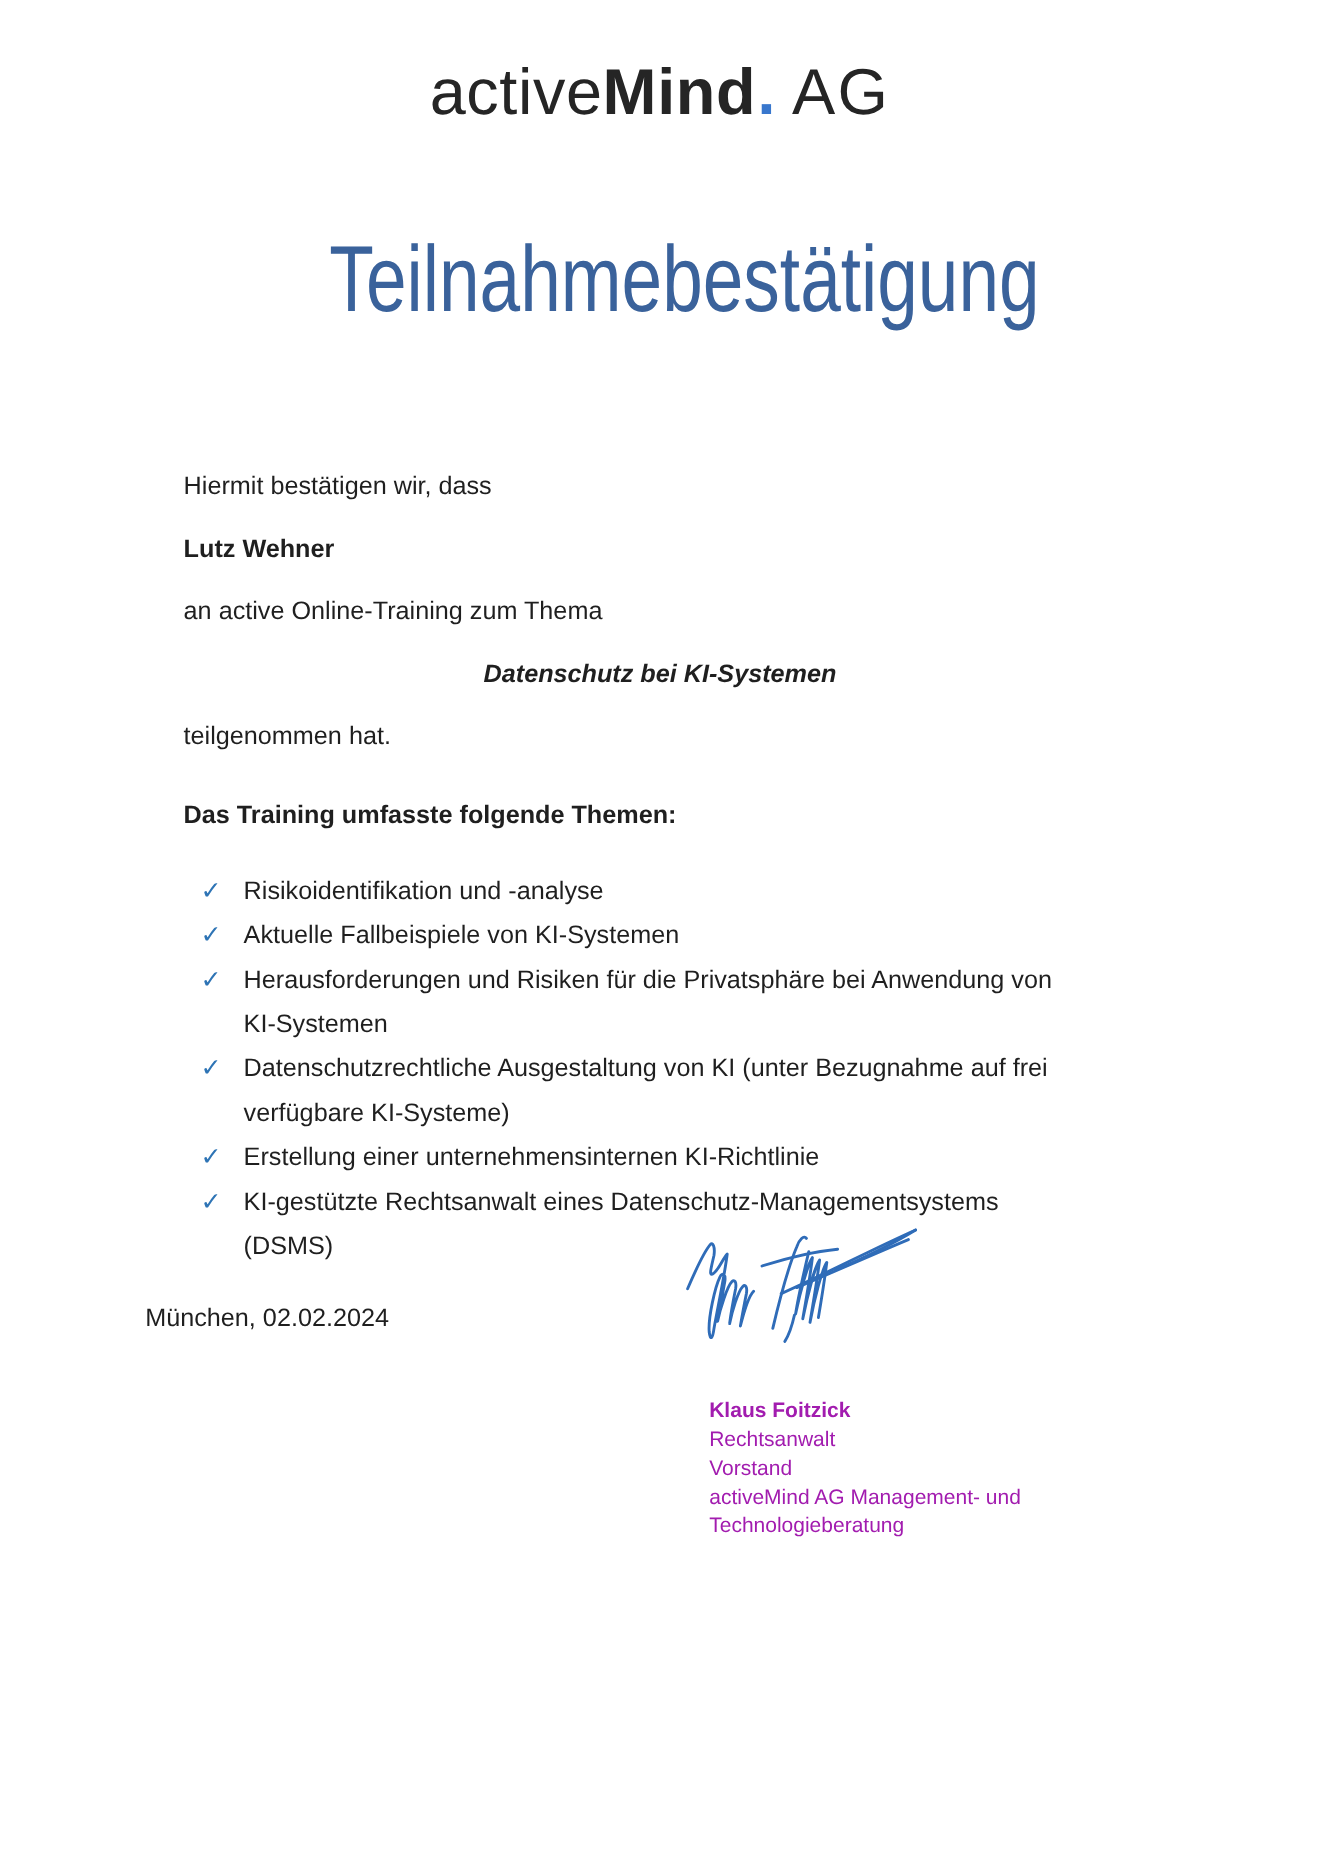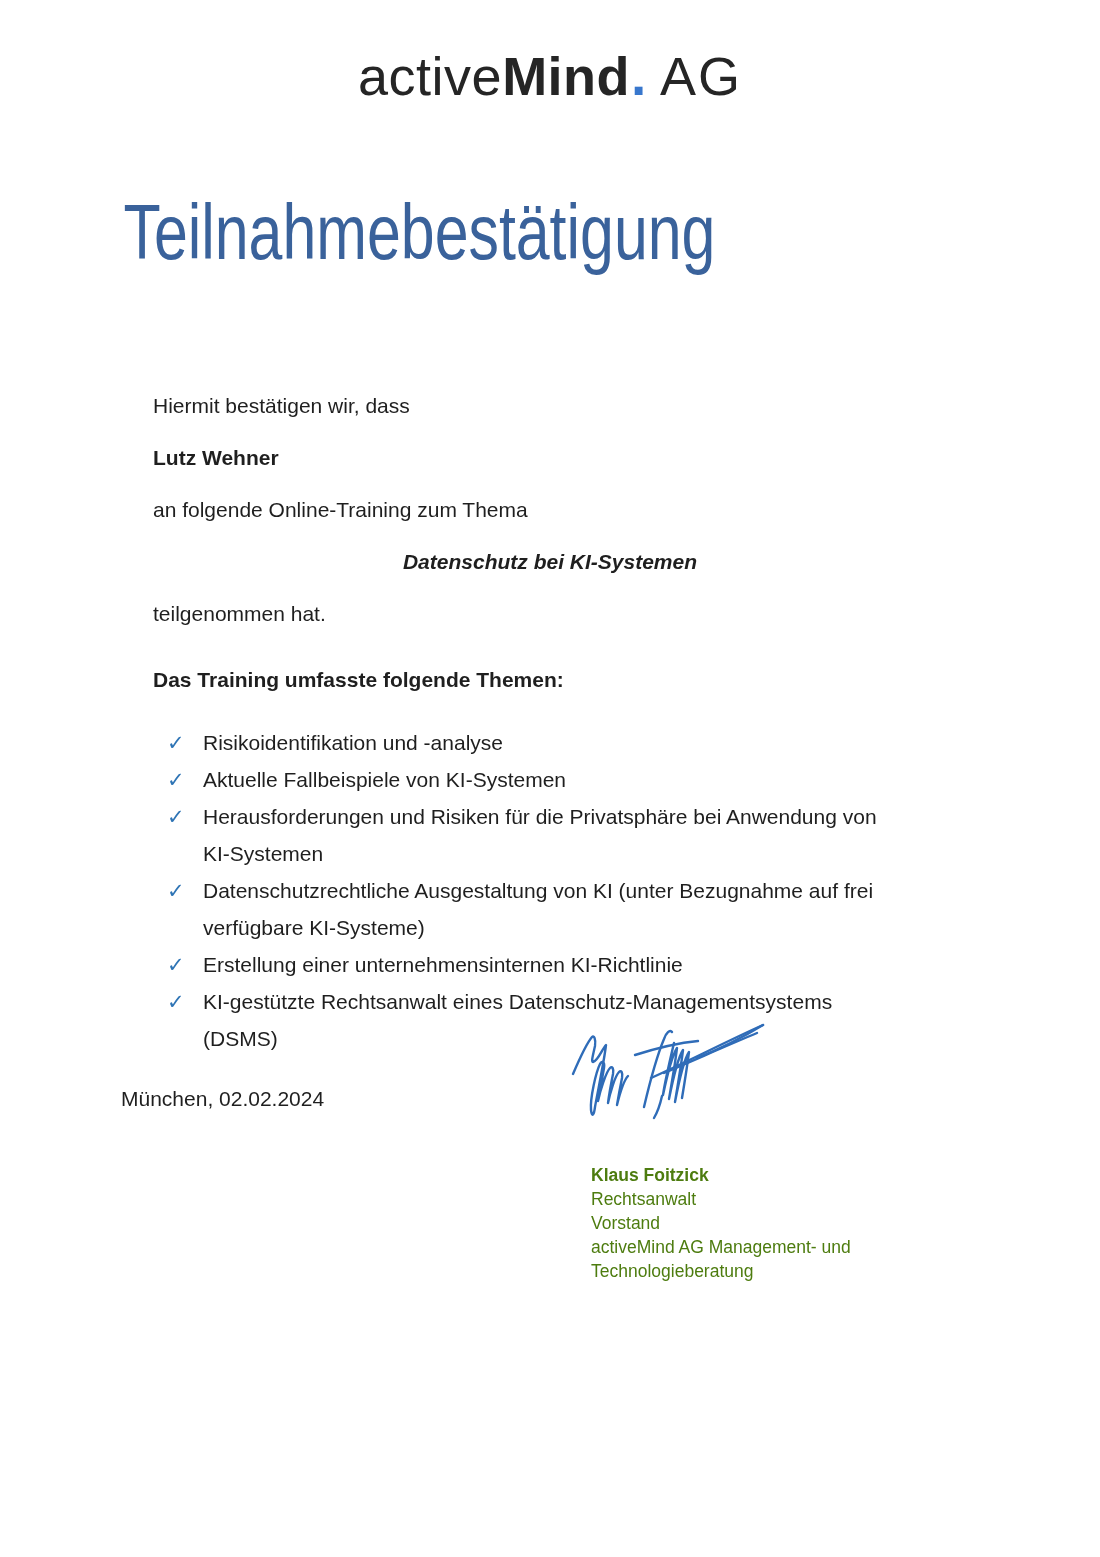--- a/index.html
+++ b/index.html
@@ -9,21 +9,21 @@
 
   
   .logo { position:absolute; top:44px; left:0; width:100%; text-align:center;
           font-size:54px; letter-spacing:0.5px; color:#252525; white-space:nowrap; }
   .logo-active { font-weight:400; }
   .logo-mind { font-weight:700; }
   .logo-dot { font-weight:700; font-size:1.02em; margin-left:1px; }
   .logo-ag { font-weight:400; margin-left:13px; letter-spacing:2px; }
 
   
-  .title { position:absolute; top:186px; left:0; width:100%; 
+  .title { position:absolute; top:186px; left:0; width:100%; text-align:center;
            font-size:78px; font-weight:400; line-height:1.2;padding-left:40px; }
   .title-inner { display:inline-block; transform:scaleX(0.78); transform-origin:center; letter-spacing:0px; }
 
   
   .body-text { position:absolute; left:137px; top:372px; width:826px; font-size:21px; line-height:36px; }
   .body-text p { margin:16px; }
   .p-name { margin-top:7px !important; font-weight:700; }
   .p-line2 { margin-top:7px !important; }
   .p-topic { margin-top:10px !important; text-align:center; font-weight:700; font-style:italic; }
   .p-line3 { margin-top:11px !important; }
@@ -32,38 +32,38 @@
   ul.topics { list-style:none; margin-top:26px; width:766px; }
   ul.topics li { position:relative; padding-left:66px; line-height:37px; }
   ul.topics .li-text { display:inline-block; max-width:700px; vertical-align:top; }
   .check { position:absolute; left:30px; top:0; font-size:21px; font-weight:400; }
 
   
   .place-date { position:absolute; left:121px; top:1081px; font-size:21px; line-height:36px; }
 
   .signature { position:absolute; left:565px; top:1010px; }
 
-  .sig-block { position:absolute; left:591px; top:1163px; font-size:17.5px; line-height:24px; color:#4d7c0f; }
+  .sig-block { position:absolute; left:591px; top:1163px; font-size:17.5px; line-height:24px; color:#a21caf; }
   .sig-name { font-weight:700; }
 </style>
 </head>
 <body>
 
 <div class="page">
 
   <header class="logo">
     <span class="logo-active">active</span><span class="logo-mind">Mind</span><span class="logo-dot" style="color: rgb(56, 119, 205);">.</span><span class="logo-ag">AG</span>
   </header>
 
   <h1 class="title" style="color: rgb(58, 98, 155);"><span class="title-inner">Teilnahmebestätigung</span></h1>
 
   <main class="body-text">
     <p>Hiermit bestätigen wir, dass</p>
     <p class="p-name">Lutz Wehner</p>
-    <p class="p-line2">an folgende Online-Training zum Thema</p>
+    <p class="p-line2">an active Online-Training zum Thema</p>
     <p class="p-topic">Datenschutz bei KI-Systemen</p>
     <p class="p-line3">teilgenommen hat.</p>
     <p class="p-heading">Das Training umfasste folgende Themen:</p>
 
     <ul class="topics">
       <li>
         <span class="check" style="color: rgb(46, 116, 181);">✓</span>
         <span class="li-text">Risikoidentifikation und -analyse</span>
       </li>
       <li>

